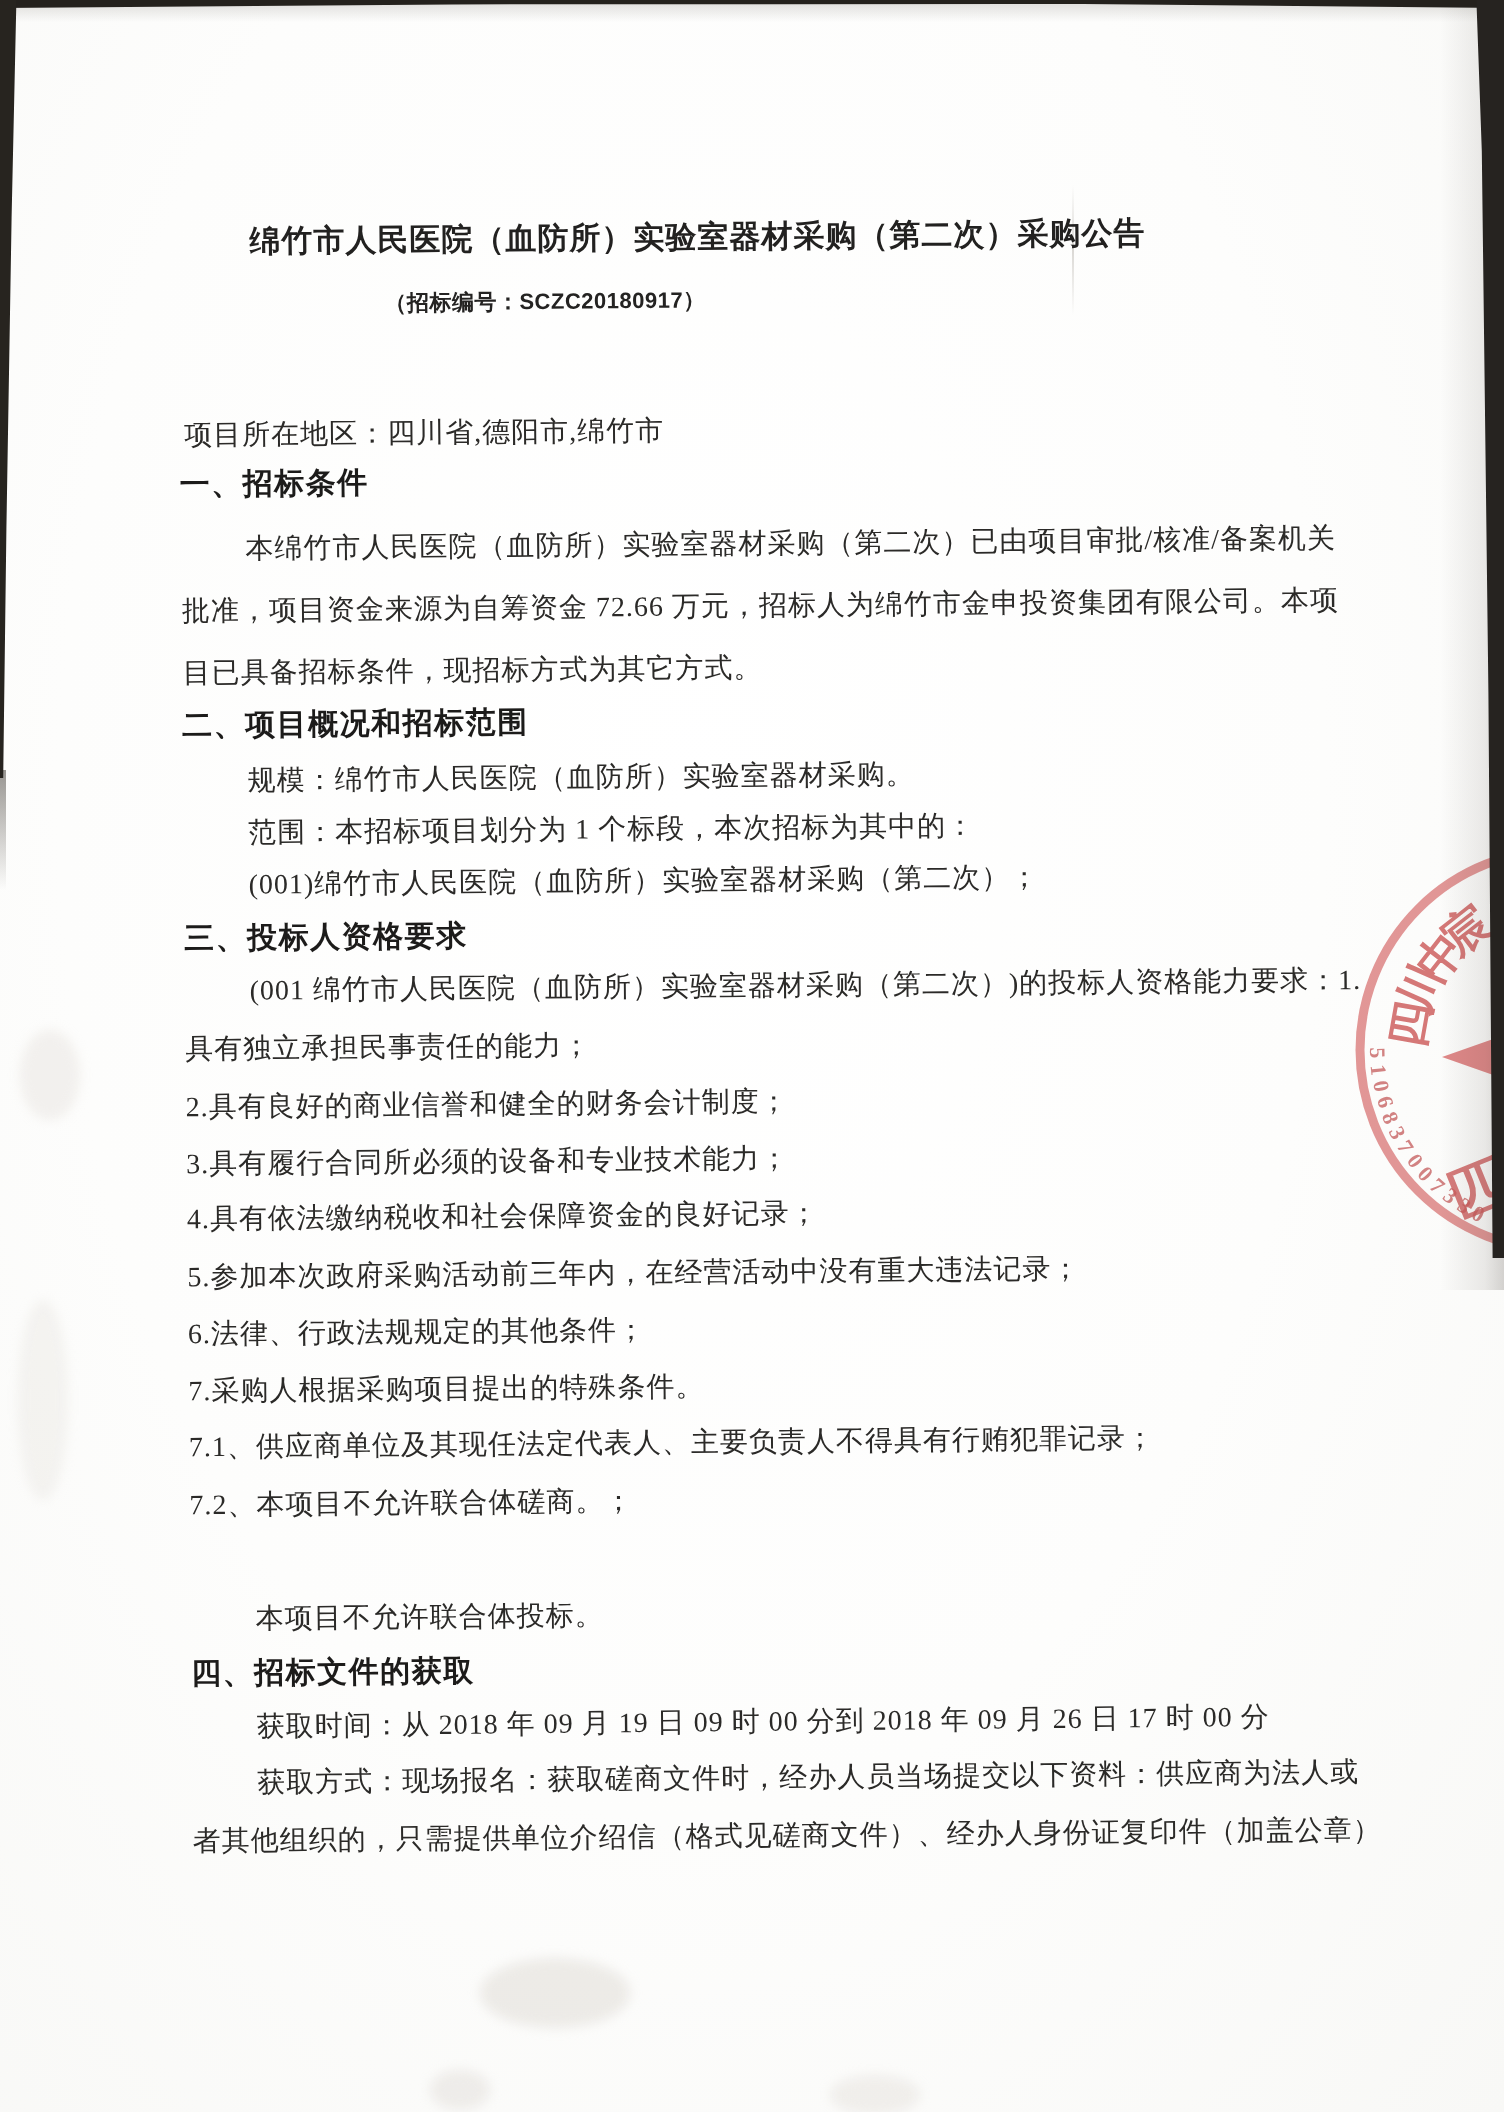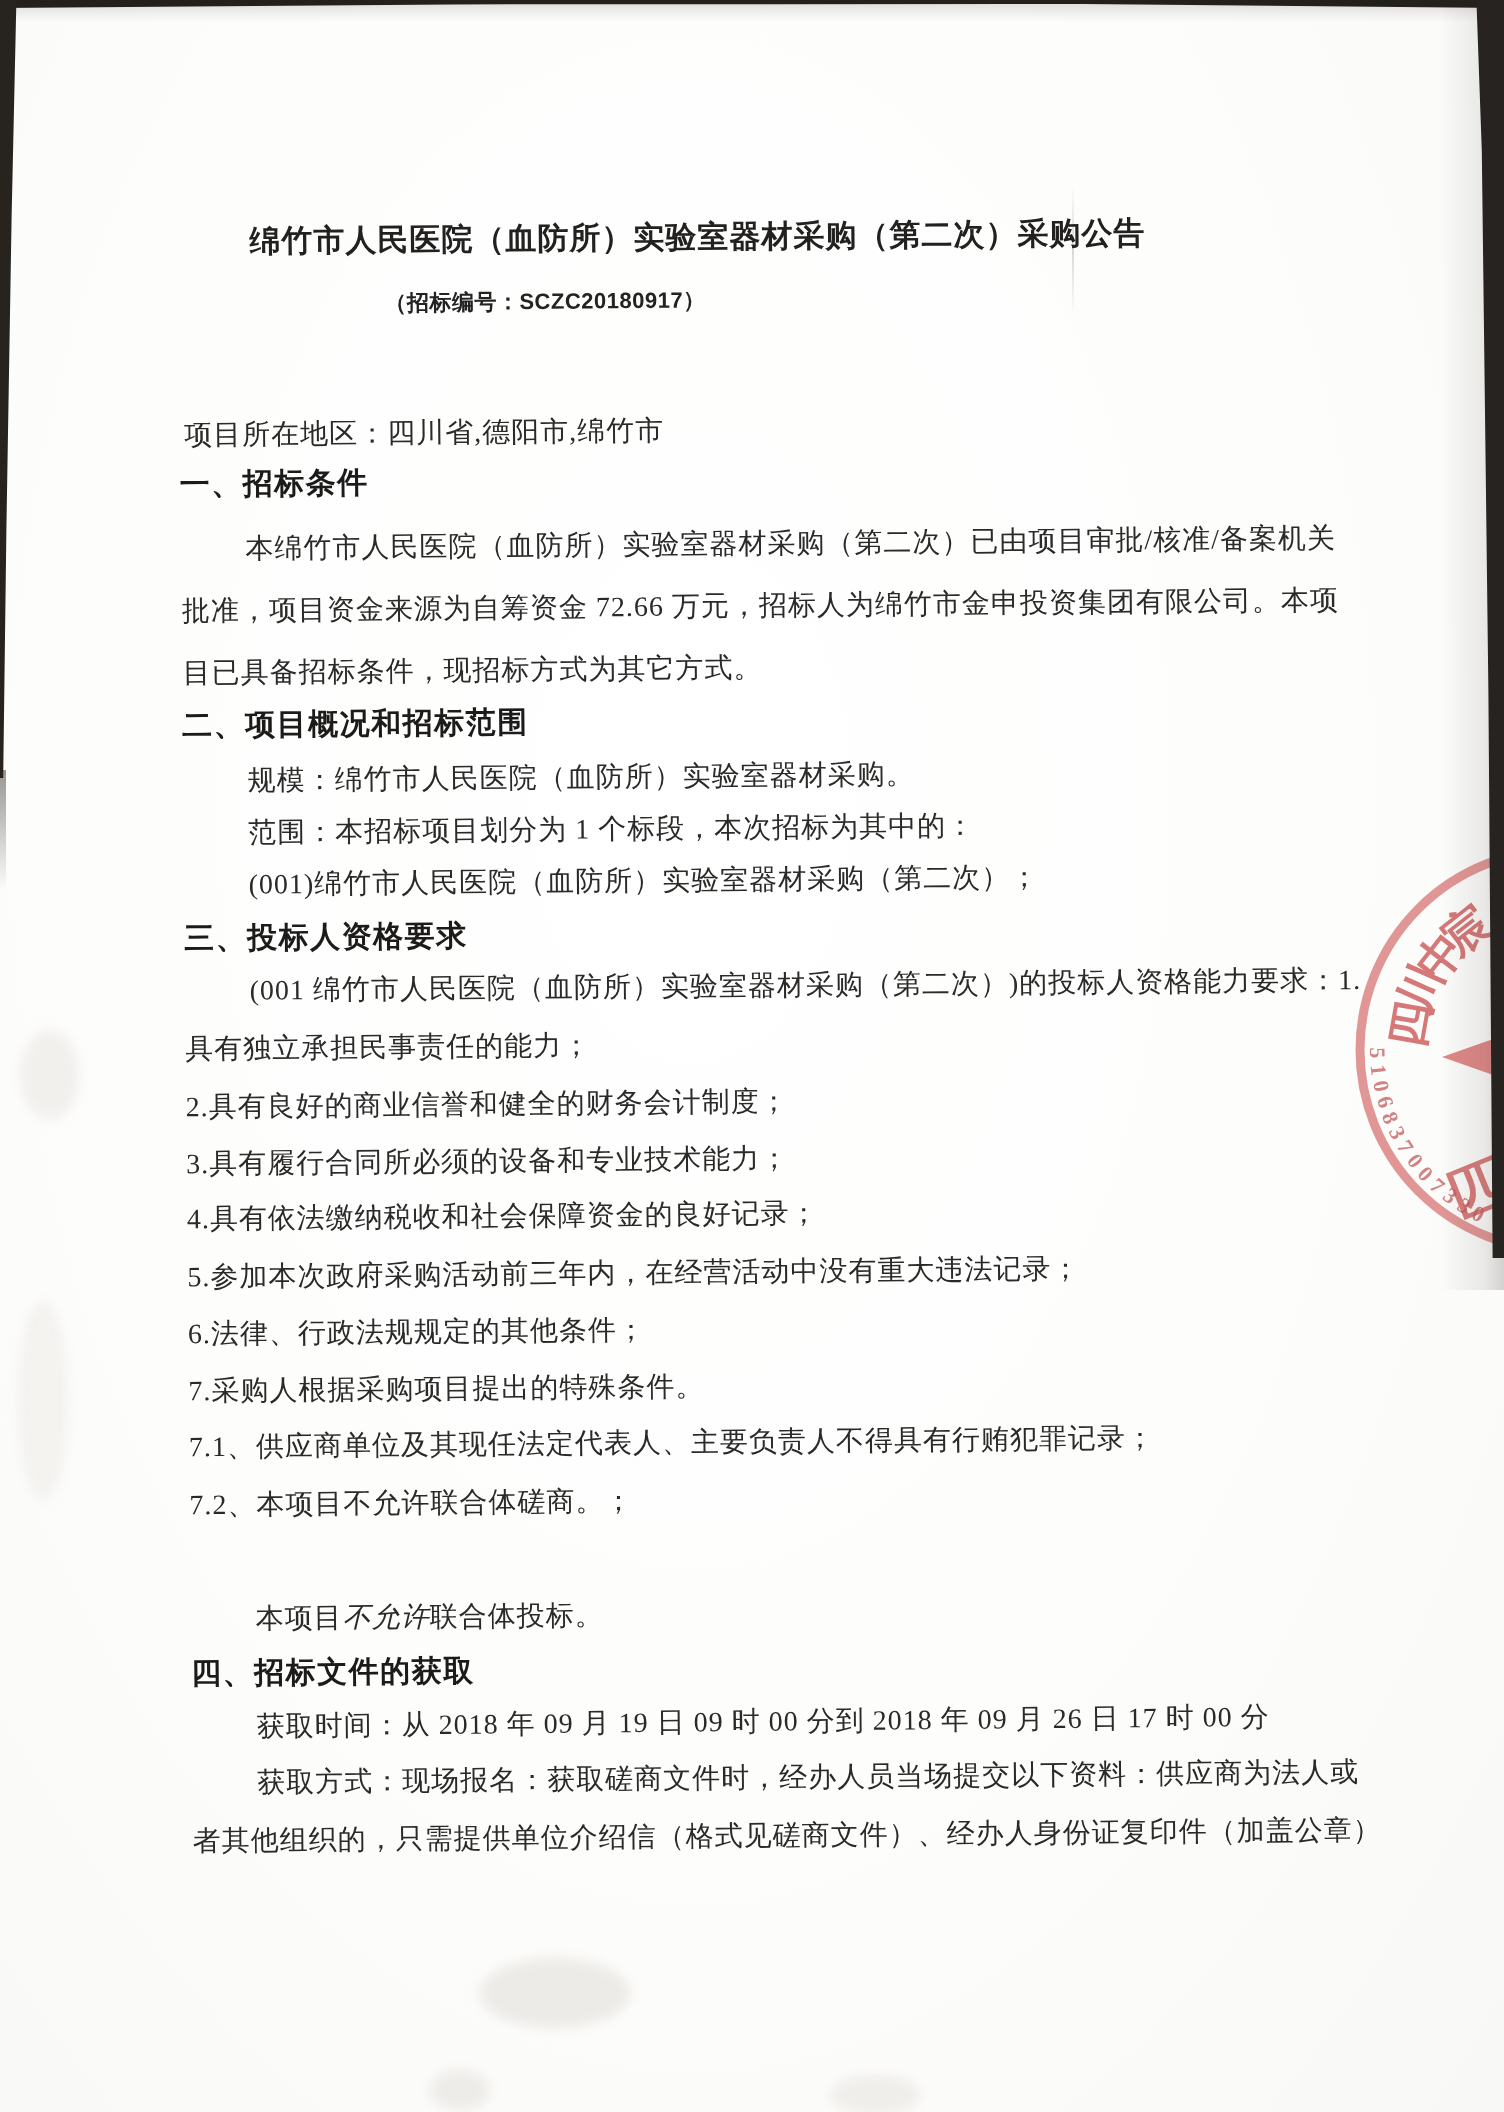--- a/index.html
+++ b/index.html
@@ -39,21 +39,21 @@
   
   .content{position:absolute;inset:0;z-index:10;transform:rotate(-0.55deg);transform-origin:740px 1030px;color:#2b2a28;}
   .ln{position:absolute;font-size:28px;line-height:34px;letter-spacing:1px;white-space:nowrap;
       font-family:"Liberation Serif","DejaVu Serif",serif;color:#2b2a28;}
   .ttl{position:absolute;font-size:31px;font-weight:700;letter-spacing:1px;white-space:nowrap;text-align:center;
       font-family:"Liberation Sans","DejaVu Sans",sans-serif;color:#222120;}
   .sub{position:absolute;font-size:22px;font-weight:700;letter-spacing:0.5px;white-space:nowrap;text-align:center;
       font-family:"Liberation Sans","DejaVu Sans",sans-serif;color:#242322;}
   .hd{position:absolute;font-size:30px;font-weight:700;letter-spacing:1.5px;white-space:nowrap;
       font-family:"Liberation Sans","DejaVu Sans",sans-serif;color:#1c1b1a;}
-  .em-it{font-style:italic;}
+  .em-it{}
 
   
   .stamp{position:absolute;left:1340px;top:820px;width:440px;height:480px;z-index:20;
     opacity:.9;filter:blur(.4px);}
   .stamp text{font-family:"Liberation Serif","DejaVu Serif",serif;font-weight:700;}
 </style>
 </head>
 <body>
 
 <div class="paper">

